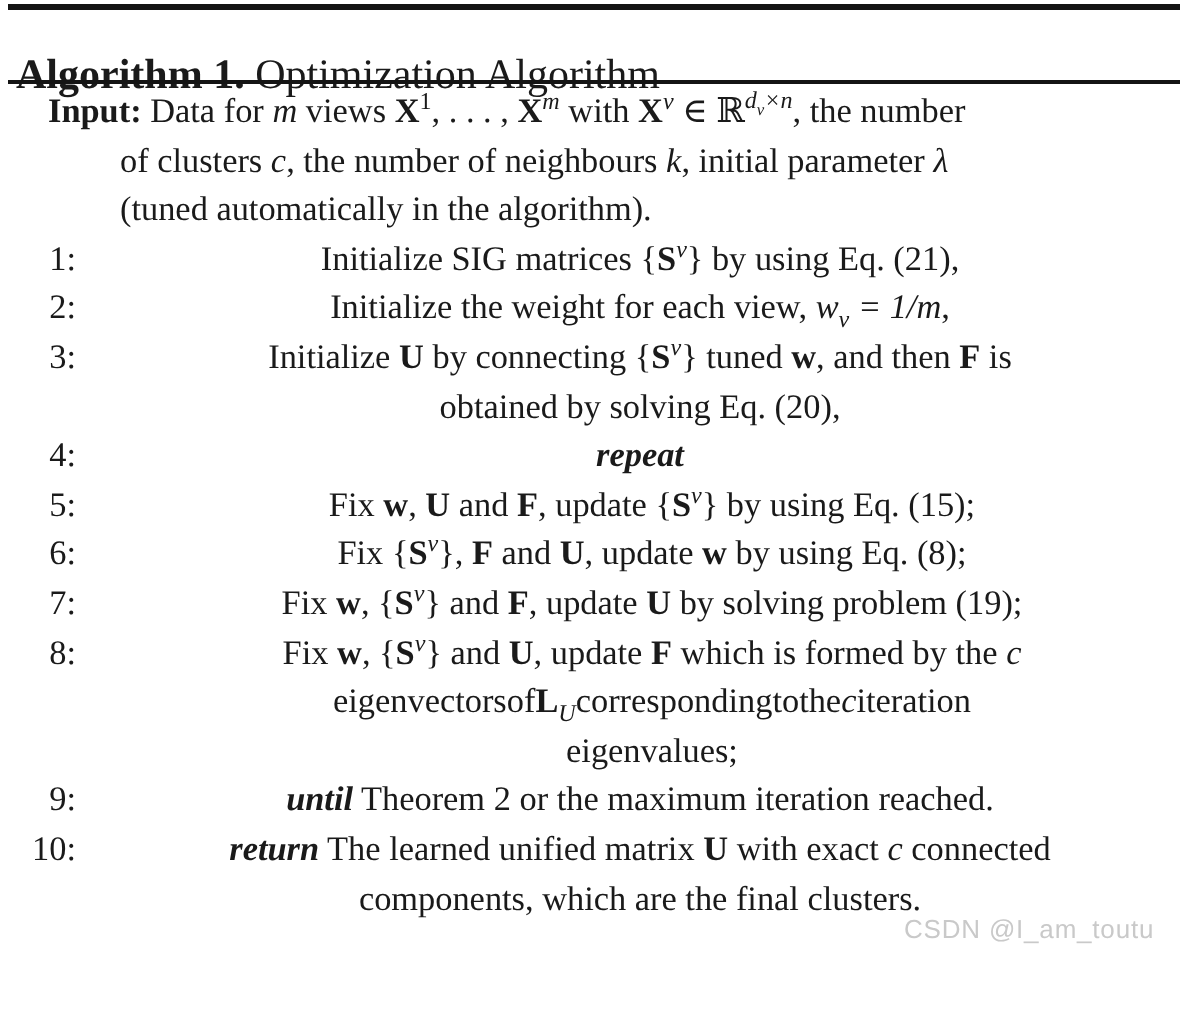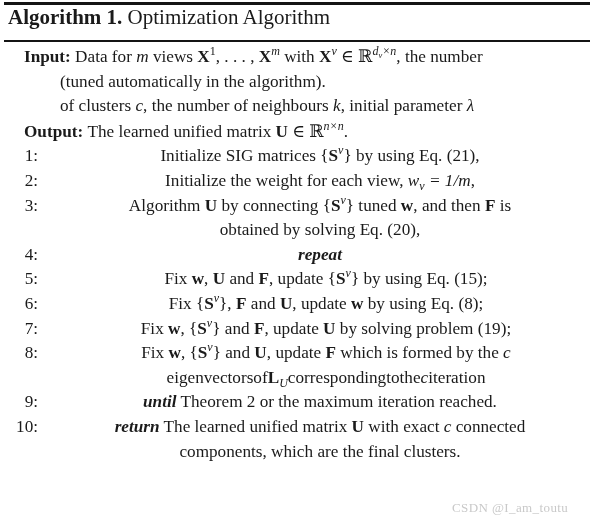--- a/index.html
+++ b/index.html
@@ -25,21 +25,21 @@
     left: 4px;
     width: 586px;
     background: #141414;
   }
   .rule-top    { top: 2px;  height: 3px; }
   .rule-mid    { top: 40px; height: 2px; }
 
   #title-line {
     position: absolute;
     left: 8px;
-    top: 3px;
+    top: 23px;
     font-size: 21px;
     line-height: 28px;
     white-space: nowrap;
   }
   #title-line .algo-label {
     font-weight: bold;
   }
   #title-line .algo-name {
     font-weight: normal;
   }
@@ -109,22 +109,22 @@
     font-size: 0.70em;
     line-height: 0;
   }
   sup { vertical-align: super; }
   sub { vertical-align: sub; }
   sup .mit, sub .mit { font-style: italic; }
 
   #watermark {
     position: absolute;
     left: 452px;
-    top: 500px;
-    font-family: Liberation Serif, serif;
+    top: 457px;
+    font-family: Liberation Sans, sans-serif;
     font-size: 13px;
     color: #c9c9c9;
     letter-spacing: 0.4px;
     white-space: nowrap;
     user-select: none;
   }
 </style>
 </head>
 <body>
 
@@ -135,40 +135,37 @@
   <div id="title-line">
     <span class="algo-label">Algorithm 1.</span><span>&nbsp;</span><span class="algo-name">Optimization Algorithm</span>
   </div>
 
   <div class="rule rule-mid"></div>
 
   <div id="body-block">
 
     <div class="io-para">
       <span class="io-label">Input:</span><span>&nbsp;</span><span>Data for </span><span class="mit">m</span><span> views </span><span class="mbf">X</span><sup>1</sup><span>, . . . , </span><span class="mbf">X</span><sup class="mit">m</sup><span> with </span><span class="mbf">X</span><sup class="mit">v</sup><span> ∈ </span><span class="bb">ℝ</span><sup><span class="mit">d</span><sub class="mit">v</sub><span class="mit">×n</span></sup><span>, the number</span>
+      <span class="cont"><span>of clusters </span><span class="mit">c</span><span>, the number of neighbours </span><span class="mit">k</span><span>, initial parameter </span><span class="mit">λ</span></span>
       <span class="cont">(tuned automatically in the algorithm).</span>
-      <span class="cont"><span>of clusters </span><span class="mit">c</span><span>, the number of neighbours </span><span class="mit">k</span><span>, initial parameter </span><span class="mit">λ</span></span>
     </div>
 
-    <div class="io-para">
-      <span class="io-label">Output:</span><span>&nbsp;</span><span>The learned unified matrix </span><span class="mbf">U</span><span> ∈ </span><span class="bb">ℝ</span><sup class="mit">n×n</sup><span>.</span>
-    </div>
 
     <div id="steps-container">
         <div class="step">
           <span class="num">1:</span>
           <span class="cont"><span>Initialize SIG matrices {</span><span class="mbf">S</span><sup class="mit">v</sup><span>} by using Eq. (21),</span></span>
         </div>
         <div class="step">
           <span class="num">2:</span>
           <span class="cont"><span>Initialize the weight for each view, </span><span class="mit">w</span><sub class="mit">v</sub><span class="mit"> = 1/</span><span class="mit">m</span><span>,</span></span>
         </div>
         <div class="step">
           <span class="num">3:</span>
-          <span class="cont"><span>Algorithm </span><span class="mbf">U</span><span> by connecting {</span><span class="mbf">S</span><sup class="mit">v</sup><span>} tuned </span><span class="mbf">w</span><span>, and then </span><span class="mbf">F</span><span> is</span></span>
+          <span class="cont"><span>Initialize </span><span class="mbf">U</span><span> by connecting {</span><span class="mbf">S</span><sup class="mit">v</sup><span>} tuned </span><span class="mbf">w</span><span>, and then </span><span class="mbf">F</span><span> is</span></span>
           <span class="cont"><span>obtained by solving Eq. (20),</span></span>
         </div>
         <div class="step">
           <span class="num">4:</span>
           <span class="cont"><span class="kw">repeat</span></span>
         </div>
         <div class="step indent">
           <span class="num">5:</span>
           <span class="cont"><span>Fix </span><span class="mbf">w</span><span>, </span><span class="mbf">U</span><span> and </span><span class="mbf">F</span><span>, update {</span><span class="mbf">S</span><sup class="mit">v</sup><span>} by using Eq. (15);</span></span>
         </div>
@@ -177,20 +174,21 @@
           <span class="cont"><span>Fix {</span><span class="mbf">S</span><sup class="mit">v</sup><span>}, </span><span class="mbf">F</span><span> and </span><span class="mbf">U</span><span>, update </span><span class="mbf">w</span><span> by using Eq. (8);</span></span>
         </div>
         <div class="step indent">
           <span class="num">7:</span>
           <span class="cont"><span>Fix </span><span class="mbf">w</span><span>, {</span><span class="mbf">S</span><sup class="mit">v</sup><span>} and </span><span class="mbf">F</span><span>, update </span><span class="mbf">U</span><span> by solving problem (19);</span></span>
         </div>
         <div class="step indent">
           <span class="num">8:</span>
           <span class="cont"><span>Fix </span><span class="mbf">w</span><span>, {</span><span class="mbf">S</span><sup class="mit">v</sup><span>} and </span><span class="mbf">U</span><span>, update </span><span class="mbf">F</span><span> which is formed by the </span><span class="mit">c</span></span>
           <span class="cont justify-line"><span><span>eigenvectors</span></span><span><span>of</span></span><span><span class="mbf">L</span><sub class="mit">U</sub></span><span><span>corresponding</span></span><span><span>to</span></span><span><span>the</span></span><span><span class="mit">c</span></span><span><span>iteration</span></span></span>
+          <span class="cont"><span>eigenvalues;</span></span>
         </div>
         <div class="step">
           <span class="num">9:</span>
           <span class="cont"><span class="kw">until</span><span> Theorem 2 or the maximum iteration reached.</span></span>
         </div>
         <div class="step">
           <span class="num">10:</span>
           <span class="cont"><span class="kw">return</span><span> The learned unified matrix </span><span class="mbf">U</span><span> with exact </span><span class="mit">c</span><span> connected</span></span>
           <span class="cont"><span>components, which are the final clusters.</span></span>
         </div>

